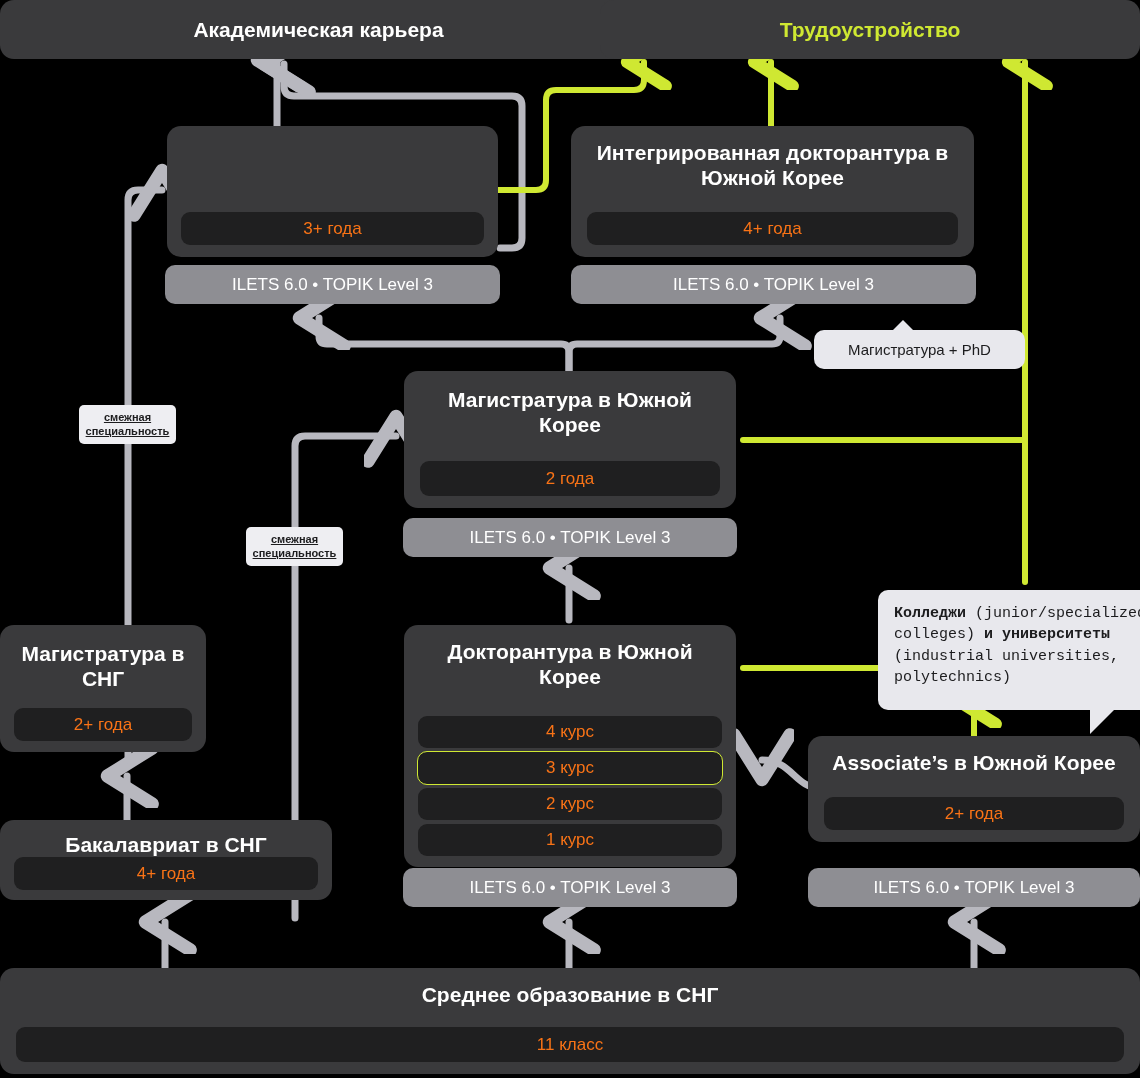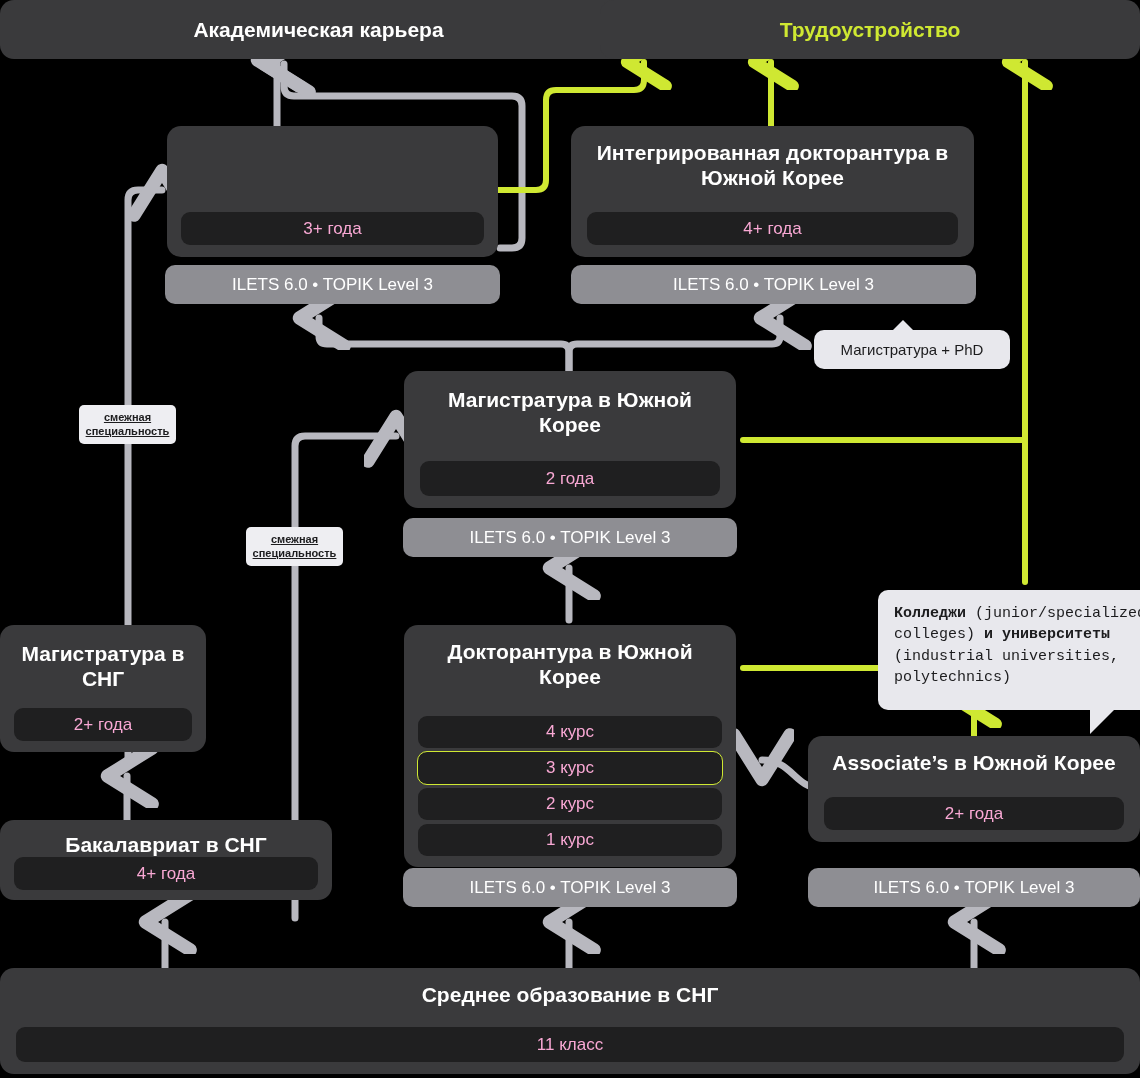--- a/index.html
+++ b/index.html
@@ -4,21 +4,21 @@
 <style>
   html,body{margin:0;padding:0;background:#000;}
   body{font-family:"Liberation Sans","DejaVu Sans",sans-serif;}
   #canvas{position:relative;width:1140px;height:1078px;background:#000;overflow:hidden;}
 
   svg.wires{position:absolute;left:0;top:0;width:1140px;height:1078px;pointer-events:none;}
 
   .node{position:absolute;background:#3a3a3c;border-radius:14px;box-sizing:border-box;
         display:flex;flex-direction:column;align-items:stretch;justify-content:flex-start;}
   .node .title{color:#fff;font-weight:bold;text-align:center;line-height:1.2;}
-  .pill{background:#1f1f20;border-radius:9px;color:#f9a8d4;text-align:center;}
+  .pill{background:#1f1f20;border-radius:9px;color:#f97316;text-align:center;}
   .reqbar{position:absolute;background:#8e8e93;border-radius:10px;color:#fff;
           display:flex;align-items:center;justify-content:center;font-size:17px;}
 
   .goal{position:absolute;background:#3a3a3c;border-radius:14px;display:flex;
         align-items:center;justify-content:center;font-size:21px;font-weight:bold;}
 
   .callout{position:absolute;background:#e8e8ed;border-radius:10px;color:#1c1c1e;
            box-sizing:border-box;}
   .callout .tail{position:absolute;width:0;height:0;}
 
@@ -137,21 +137,21 @@
   <div class="node" style="left:0px;top:820px;width:332px;height:80px;padding:12px 14px 0;">
     <div class="title" style="font-size:21px;">Бакалавриат в СНГ</div>
     <div class="pill" style="position:absolute;left:14px;right:14px;bottom:10px;height:33px;line-height:33px;font-size:17px;">4+ года</div>
   </div>
 
   <div class="node" style="left:0px;top:968px;width:1140px;height:106px;padding:14px 16px 0;">
     <div class="title" style="font-size:21px;">Среднее образование в СНГ</div>
     <div class="pill" style="position:absolute;left:16px;right:16px;bottom:12px;height:35px;line-height:35px;font-size:17px;">11 класс</div>
   </div>
 
-  <div class="callout" style="left:814px;top:330px;width:196px;height:39px;display:flex;align-items:center;justify-content:center;font-size:15px;">
+  <div class="callout" style="left:814px;top:330px;width:211px;height:39px;display:flex;align-items:center;justify-content:center;font-size:15px;">
     <span>Магистратура + PhD</span>
     <span class="tail" style="left:78px;top:-10px;border-left:11px solid transparent;border-right:11px solid transparent;border-bottom:11px solid #e8e8ed;"></span>
   </div>
 
   <div class="callout" style="left:878px;top:590px;width:308px;height:120px;padding:13px 16px;font-size:15px;line-height:1.42;font-family:Liberation Mono, monospace;">
     <span style="font-weight:bold;">Колледжи</span><span> (junior/specialized colleges) </span><span style="font-weight:bold;">и университеты</span><span> (industrial universities, polytechnics)</span>
     <span class="tail" style="left:212px;top:118px;border-left:0 solid transparent;border-right:26px solid transparent;border-top:26px solid #e8e8ed;"></span>
   </div>
 
   <div class="tag" style="left:79px;top:405px;width:97px;height:39px;flex-direction:column;">

